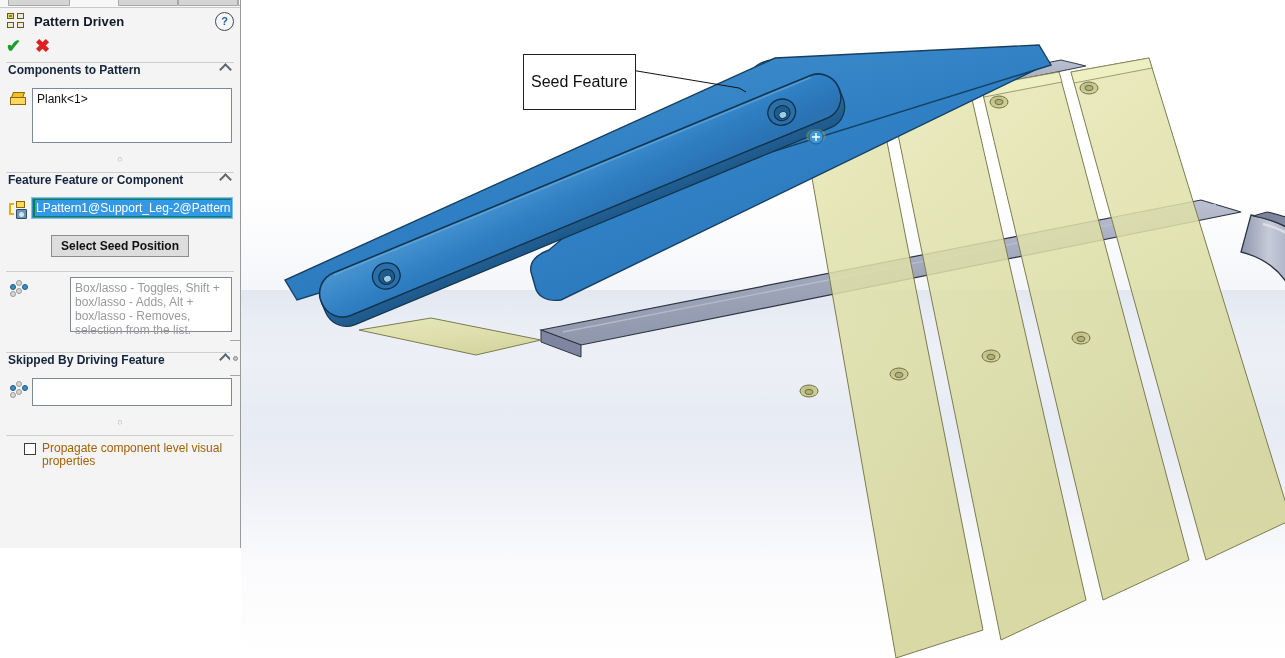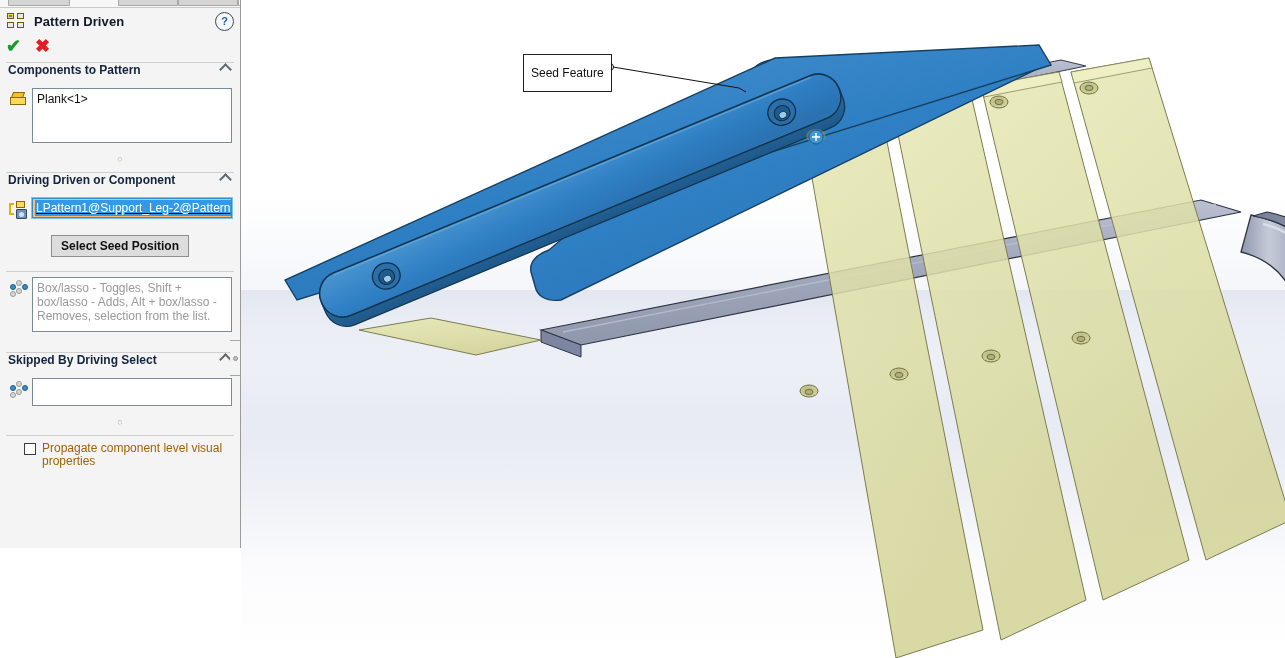--- a/index.html
+++ b/index.html
@@ -188,29 +188,28 @@
     background: #ffffff;
     border: 1px solid #7a8a99;
     box-sizing: border-box;
     padding: 3px 4px;
     font-size: 12px;
     color: #111;
     line-height: 14px;
   }
   .sel-box.tall { height: 55px; }
   .sel-box.empty { height: 28px; }
-  .sel-box.placeholder { color: #9a9a9a; }
+  .sel-box.placeholder { color: #9a9a9a; margin-left: 38px; }
   .sel-box.focused {
     border: 1px solid #2f8fd4;
     outline: 1px solid #7ec2ee;
-    background: #fdba74;
+    background: #15803d;
     white-space: nowrap;
     overflow: hidden;
     padding: 2px 2px;
-    text-decoration: underline;
   }
   .sel-box.focused .seltext {
     background: #3399e6;
     color: #ffffff;
     padding: 1px 1px;
   }
 
   .grip {
     width: 100%;
     text-align: center;
@@ -353,23 +352,23 @@
         #f1f3f8 48%, #e4e8f2 62%,
         #eef0f6 74%, #fbfbfd 86%, #ffffff 100%);
     overflow: hidden;
   }
   #scene { position: absolute; inset: 0; }
 
   .callout {
     position: absolute;
     background: #ffffff;
     border: 1px solid #222;
-    font-size: 12px;
+    font-size: 16px;
     color: #111;
-    padding: 11px 7px;
+    padding: 18px 7px;
     white-space: nowrap;
     font-family: "Liberation Sans", sans-serif;
     cursor: pointer;
     text-align: center;
   }
 </style>
 </head>
 <body>
 
 <div id="app">
@@ -416,21 +415,21 @@
           </span>
         </span>
         <div class="sel-box tall">Plank&lt;1&gt;</div>
       </div>
       <div class="grip">○</div>
     </div>
 
     <div class="divider"></div>
 
     <div class="sec-head">
-      <span class="sec-label">Driving Driven or Component</span>
+      <span class="sec-label">Feature Feature or Component</span>
       <span class="sec-sp"></span>
       <span class="chev"></span>
     </div>
     <div class="sec-body">
       <div class="row">
         <span class="icon-slot">
           <span class="icon-driving">
             <span class="bracket"></span>
               <span class="sq1"></span>
               <span class="sq2"></span>
@@ -458,21 +457,21 @@
               <b class="g p5"></b>
           </span>
         </span>
         <div class="sel-box tall placeholder">Box/lasso - Toggles, Shift + box/lasso - Adds, Alt + box/lasso - Removes, selection from the list.</div>
       </div>
     </div>
 
     <div class="divider"></div>
 
     <div class="sec-head">
-      <span class="sec-label">Skipped By Driving Select</span>
+      <span class="sec-label">Skipped By Driving Feature</span>
       <span class="sec-sp"></span>
       <span class="chev"></span>
     </div>
     <div class="sec-body">
       <div class="row">
         <span class="icon-slot">
           <span class="icon-skip">
             <b class="p1"></b>
               <b class="g p2"></b>
               <b class="p3"></b>

